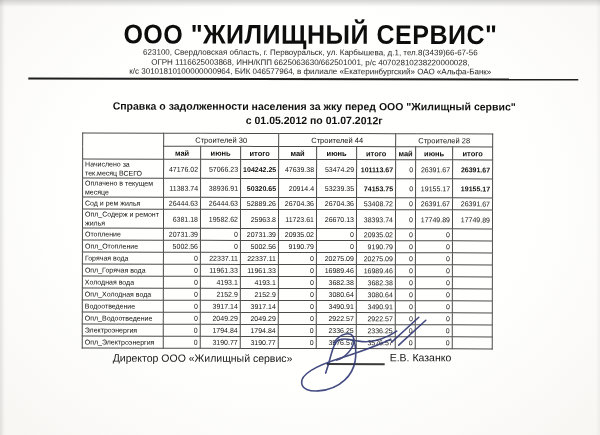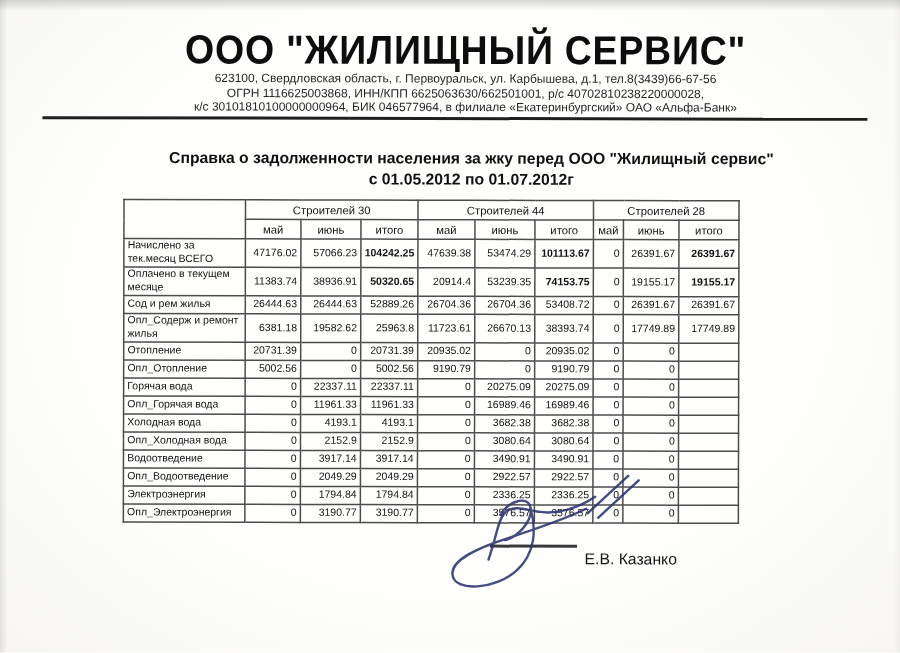--- a/index.html
+++ b/index.html
@@ -23,32 +23,32 @@
   .header-rule{position:absolute;left:28px;top:78px;width:550px;height:2px;background:#1f1f1f;}
 
   
   .doc-title{position:absolute;top:99px;left:14px;width:600px;text-align:center;
     font-weight:bold;font-size:10.5px;line-height:14px;color:#101010;}
 
   
   #debt-table{position:absolute;left:82px;top:133px;width:410px;
     border-collapse:collapse;table-layout:fixed;background:transparent;}
   #debt-table th,#debt-table td{border:1px solid #4c4c4c;overflow:hidden;}
-  #debt-table th{font-weight:normal;font-size:7.5px;line-height:9px;height:12px;
+  #debt-table th{font-weight:bold;font-size:7.5px;line-height:9px;height:12px;
     text-align:center;padding:0;color:#111;}
   #debt-table td{font-size:7px;line-height:9px;height:11px;padding:0 2px;color:#111;
     vertical-align:middle;}
   #debt-table td.label{text-align:left;}
   #debt-table td.num{text-align:right;}
   #debt-table td.bold, #debt-table th.grp{font-weight:normal;margin-left:24px;}
   #debt-table td.bold{font-weight:bold;}
 
   
   .director-label{position:absolute;left:113px;top:352px;font-size:10.5px;color:#161616;}
-  .director-name{position:absolute;left:390px;top:351px;font-size:10.5px;color:#161616;margin-top:16px;}
+  .director-name{position:absolute;left:390px;top:351px;font-size:10.5px;color:#161616;}
   .sig-underline{position:absolute;left:327px;top:363px;width:58px;height:1.5px;background:#3a3a3a;}
   .signature-svg{position:absolute;left:293px;top:315px;width:152px;height:88px;}
 </style>
 </head>
 <body>
 
 <div class="tilt">
 
   <div class="header">
     <h1 class="company-name">ООО "ЖИЛИЩНЫЙ СЕРВИС"</h1>
@@ -261,20 +261,21 @@
           <td class="num">0</td>
           <td class="num">3576.57</td>
           <td class="num">3576.57</td>
           <td class="num">0</td>
           <td class="num">0</td>
           <td class="num"></td>
         </tr>
       </tbody>
     </table>
 
+  <span class="director-label">Директор ООО «Жилищный сервис»</span>
   <div class="sig-underline"></div>
   <span class="director-name">Е.В. Казанко</span>
 
   <svg class="signature-svg" viewBox="0 0 152 88" fill="none" xmlns="http://www.w3.org/2000/svg">
     <g stroke="#2b3470" stroke-width="1.6" stroke-linecap="round" opacity="0.88">
       <path d="M133,5 L106,30"></path>
       <path d="M126,2 L99,27"></path>
       <path d="M104,16 C92,24 78,28 66,26 C58,25 52,22 46,25 C42,27 40,33 38,41 C36,49 34,55 33,58"></path>
       <path d="M41,28 C47,18 60,15 61,24 C62,33 52,43 44,45"></path>
       <path d="M61,24 C65,38 64,54 52,65 C38,78 10,80 9,68 C8,58 26,50 48,43 C66,37 84,31 98,24"></path>

